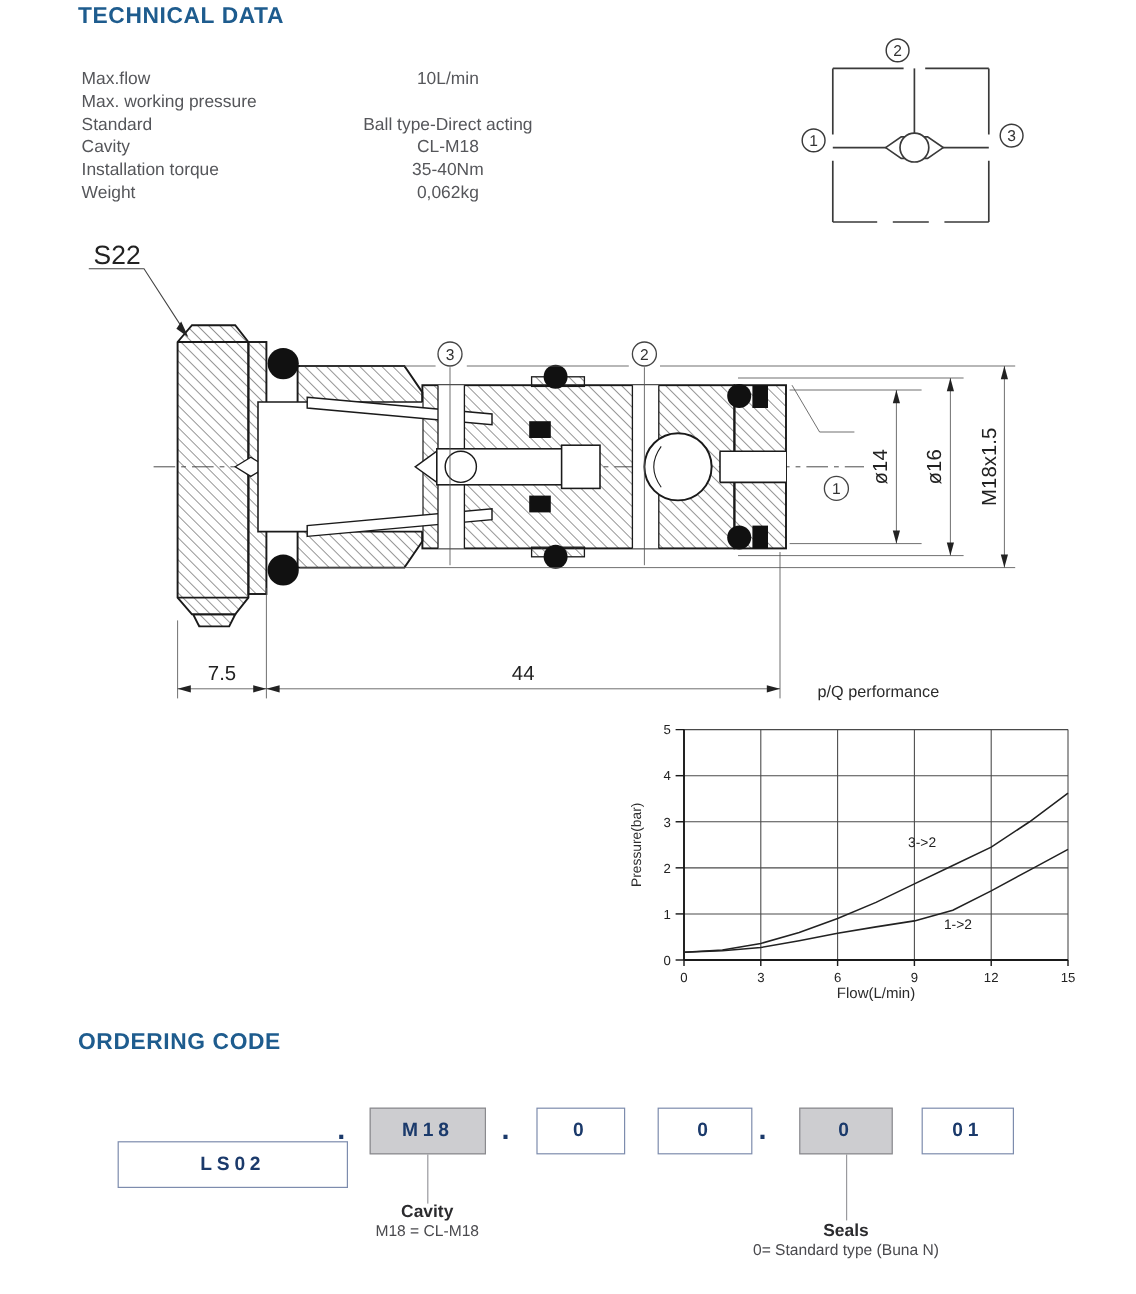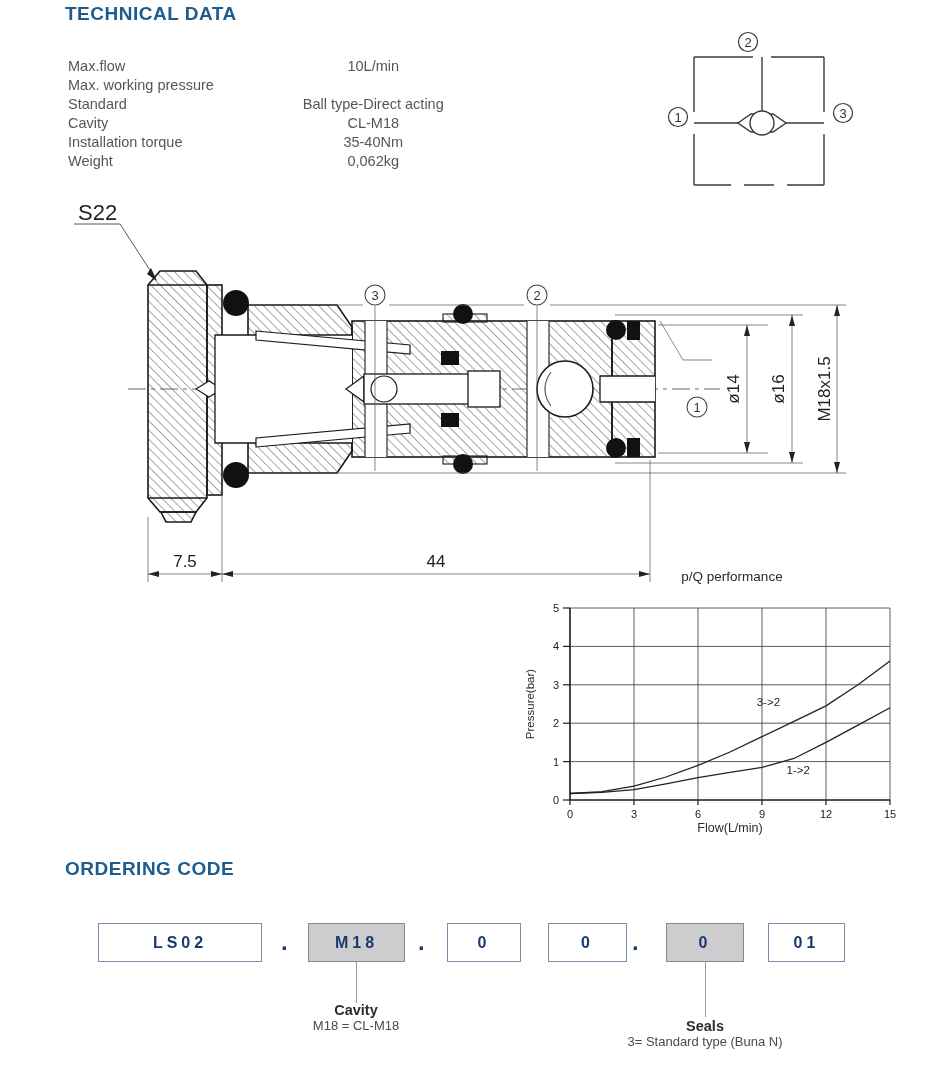--- a/index.html
+++ b/index.html
@@ -253,36 +253,36 @@
     <g id="chart-curves">
         <polyline points="50.0,233.5 82.0,231.6 114.0,226.2 146.0,217.0 178.0,205.4 210.0,192.0 242.0,176.6 274.0,161.3 306.0,145.9 338.0,124.8 370.0,101.0" fill="none" stroke="#222" stroke-width="1.3"></polyline>
         <text x="248.4" y="145.92" font-size="11.5" text-anchor="middle" fill="#222">3-&gt;2</text>
         <polyline points="50.0,233.5 82.0,232.3 114.0,229.6 146.0,223.9 178.0,217.7 210.0,212.4 242.0,207.4 274.0,198.5 306.0,182.4 338.0,165.1 370.0,147.8" fill="none" stroke="#222" stroke-width="1.3"></polyline>
         <text x="278.26666666666665" y="213.888" font-size="11.5" text-anchor="middle" fill="#222">1-&gt;2</text>
       </g>
   </svg>
 
   <div class="sec-title" style="top:858px;">ORDERING CODE</div>
 
-  <div class="ord-box" style="left:98px;width:164px;">LS02</div>
+  <div class="ord-box" style="left:98px;width:192px;margin-top:28px;">LS02</div>
   <span class="ord-dot" style="left:281px;">.</span>
   <div class="ord-box gray" style="left:308px;width:97px;">M18</div>
   <span class="ord-dot" style="left:418px;">.</span>
   <div class="ord-box" style="left:447px;width:74px;">0</div>
   <div class="ord-box" style="left:548px;width:79px;">0</div>
   <span class="ord-dot" style="left:632px;">.</span>
   <div class="ord-box gray" style="left:666px;width:78px;">0</div>
   <div class="ord-box" style="left:768px;width:77px;">01</div>
 
   <div class="vline" style="left:356px;top:962px;height:41px;"></div>
   <div class="vline" style="left:705px;top:962px;height:55px;"></div>
 
   <div class="code-label" style="left:256px;top:1002px;width:200px;">
     <div class="t1">Cavity</div>
     <div class="t2">M18 = CL-M18</div>
   </div>
 
   <div class="code-label" style="left:555px;top:1018px;width:300px;">
     <div class="t1">Seals</div>
-    <div class="t2">3= Standard type (Buna N)</div>
+    <div class="t2">0= Standard type (Buna N)</div>
   </div>
 
 </div>
 
 </body></html>

